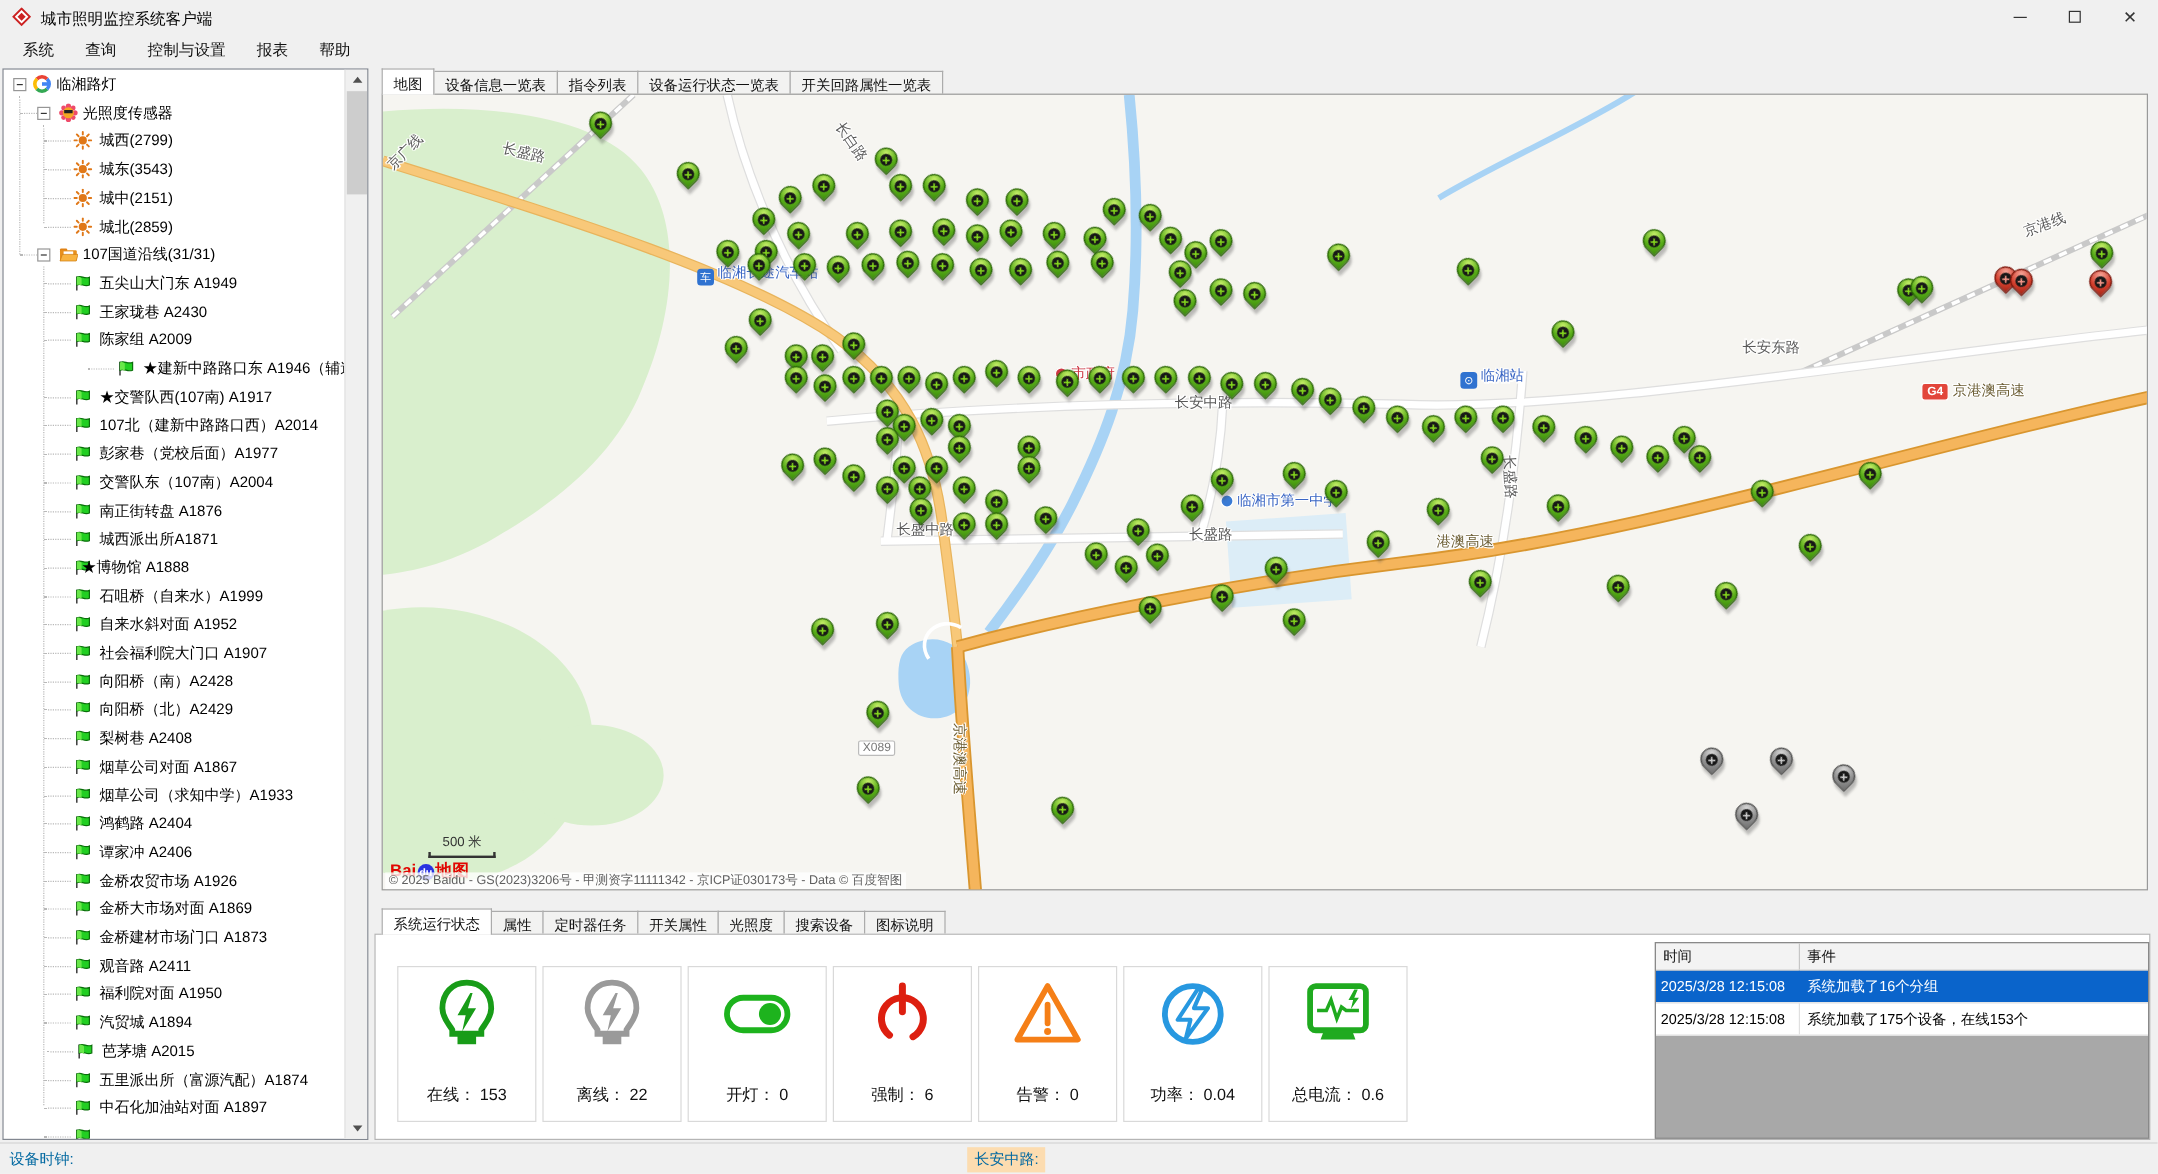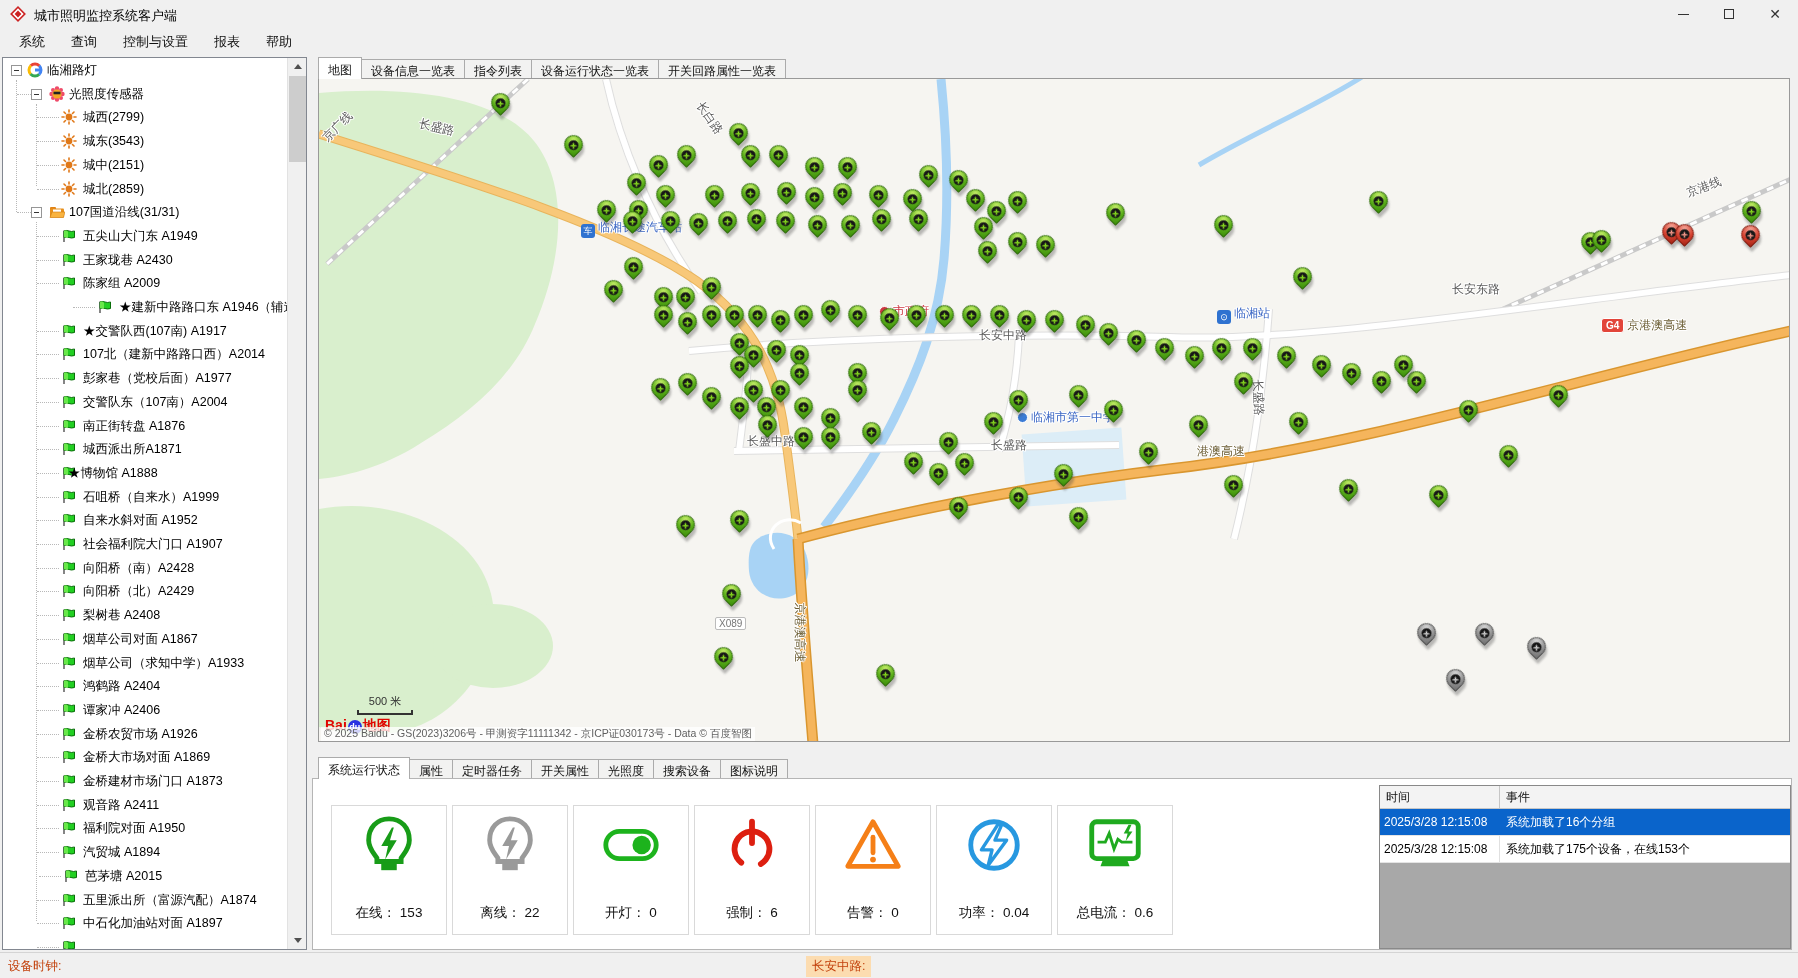--- a/index.html
+++ b/index.html
@@ -79,21 +79,21 @@
   .events { position:absolute; left:1066px; top:6px; width:412px; height:164px; border:1px solid #898989; background:#a8a8a8; overflow:hidden; }
   .ev-header { display:flex; background:#f3f3f3; border-bottom:1px solid #c6c6c6; height:23px; line-height:22px; font-size:12px; color:#111; }
   .ev-header .c1 { width:120px; padding-left:6px; border-right:1px solid #c6c6c6; }
   .ev-header .c2 { flex:1; padding-left:6px; }
   .ev-row { display:flex; background:#fff; height:27px; line-height:26px; font-size:12px; color:#000; border-bottom:1px solid #e4e4e4; }
   .ev-row .c1 { width:120px; padding-left:4px; border-right:1px solid #e0e0e0; white-space:nowrap; }
   .ev-row .c2 { flex:1; padding-left:6px; white-space:nowrap; }
   .ev-row.sel { background:#0a64cb; color:#fff; }
   .ev-row.sel .c1 { border-right-color:#0a64cb; }
   
-  .statusbar { position:absolute; left:0; top:952px; width:1798px; height:26px; background:#f0f0f0; border-top:1px solid #d4d4d4; font-size:12.5px; color:#c2410c; }
+  .statusbar { position:absolute; left:0; top:952px; width:1798px; height:26px; background:#f0f0f0; border-top:1px solid #d4d4d4; font-size:12.5px; color:#0369a1; }
   .sb-clock { position:absolute; left:8px; top:5px; }
   .sb-exec { position:absolute; left:806px; top:3px; background:#fcdcb0; padding:2px 6px; }
 </style>
 </head>
 <body>
 
 <div class="titlebar">
   <span class="app-logo">
     <svg width="16" height="16" viewBox="0 0 16 16">
       <rect x="3.2" y="3.2" width="9.6" height="9.6" fill="#fff" stroke="#cc2222" stroke-width="1.6" transform="rotate(45 8 8)"></rect>

